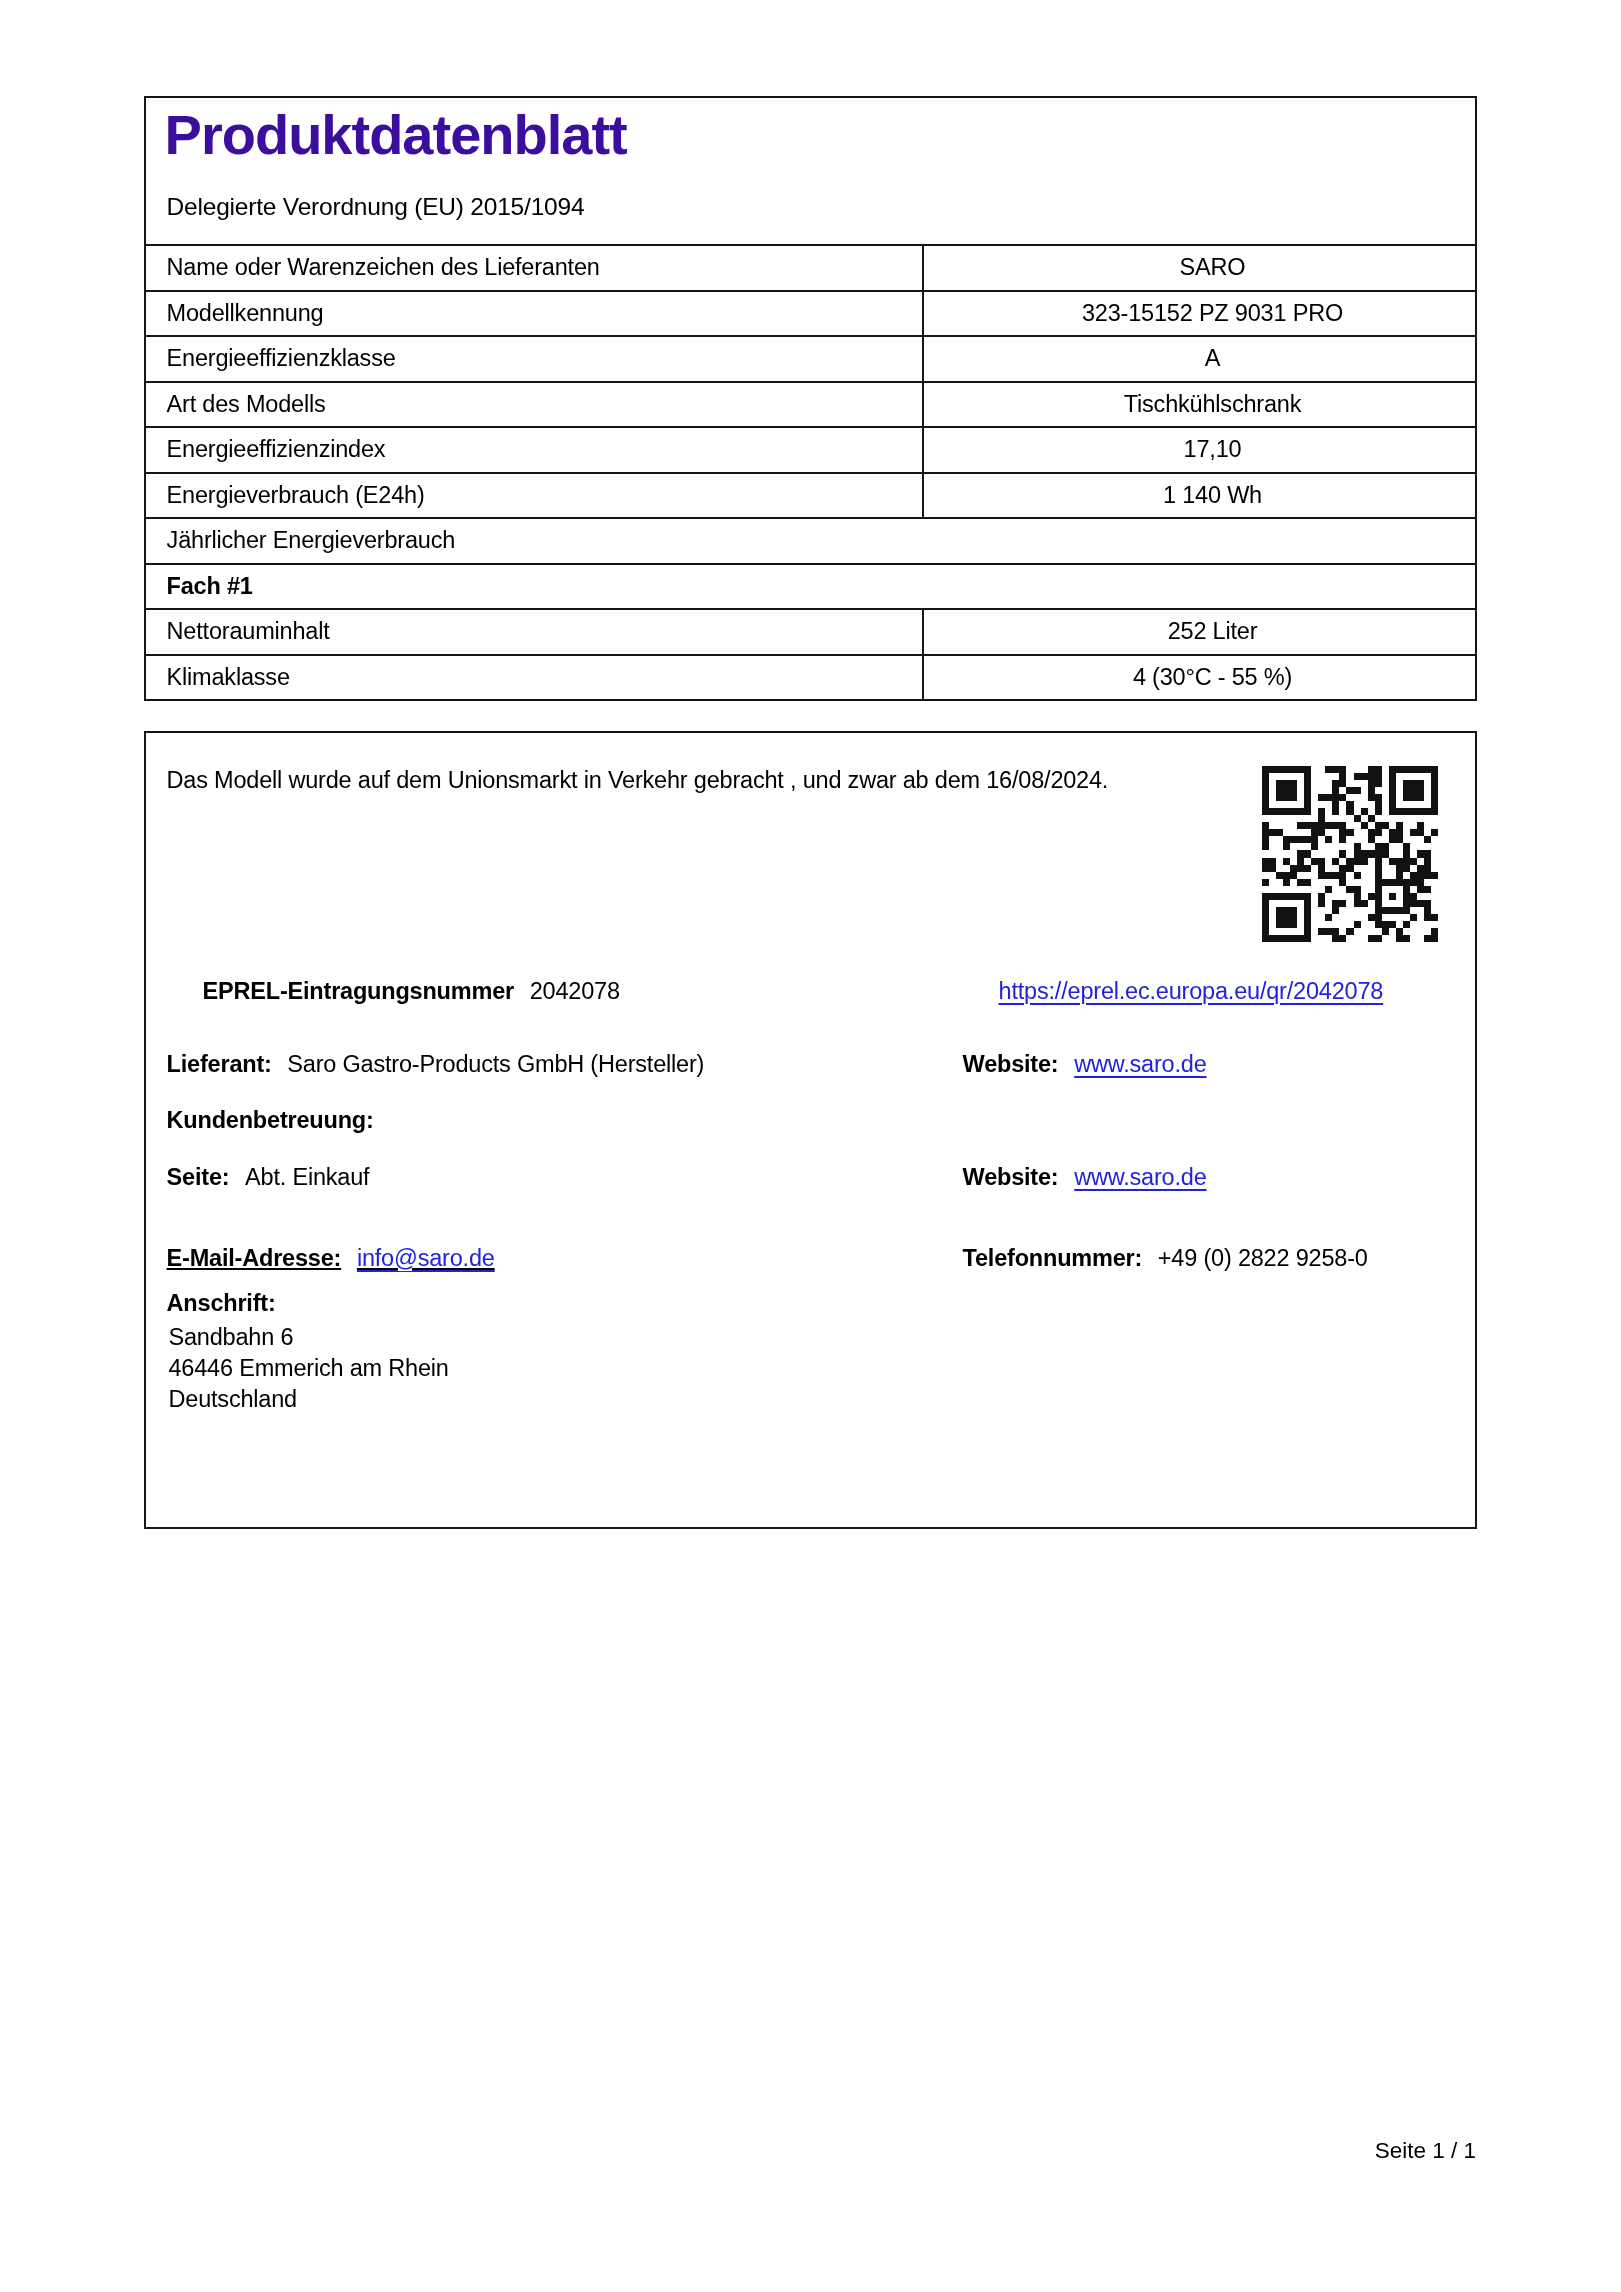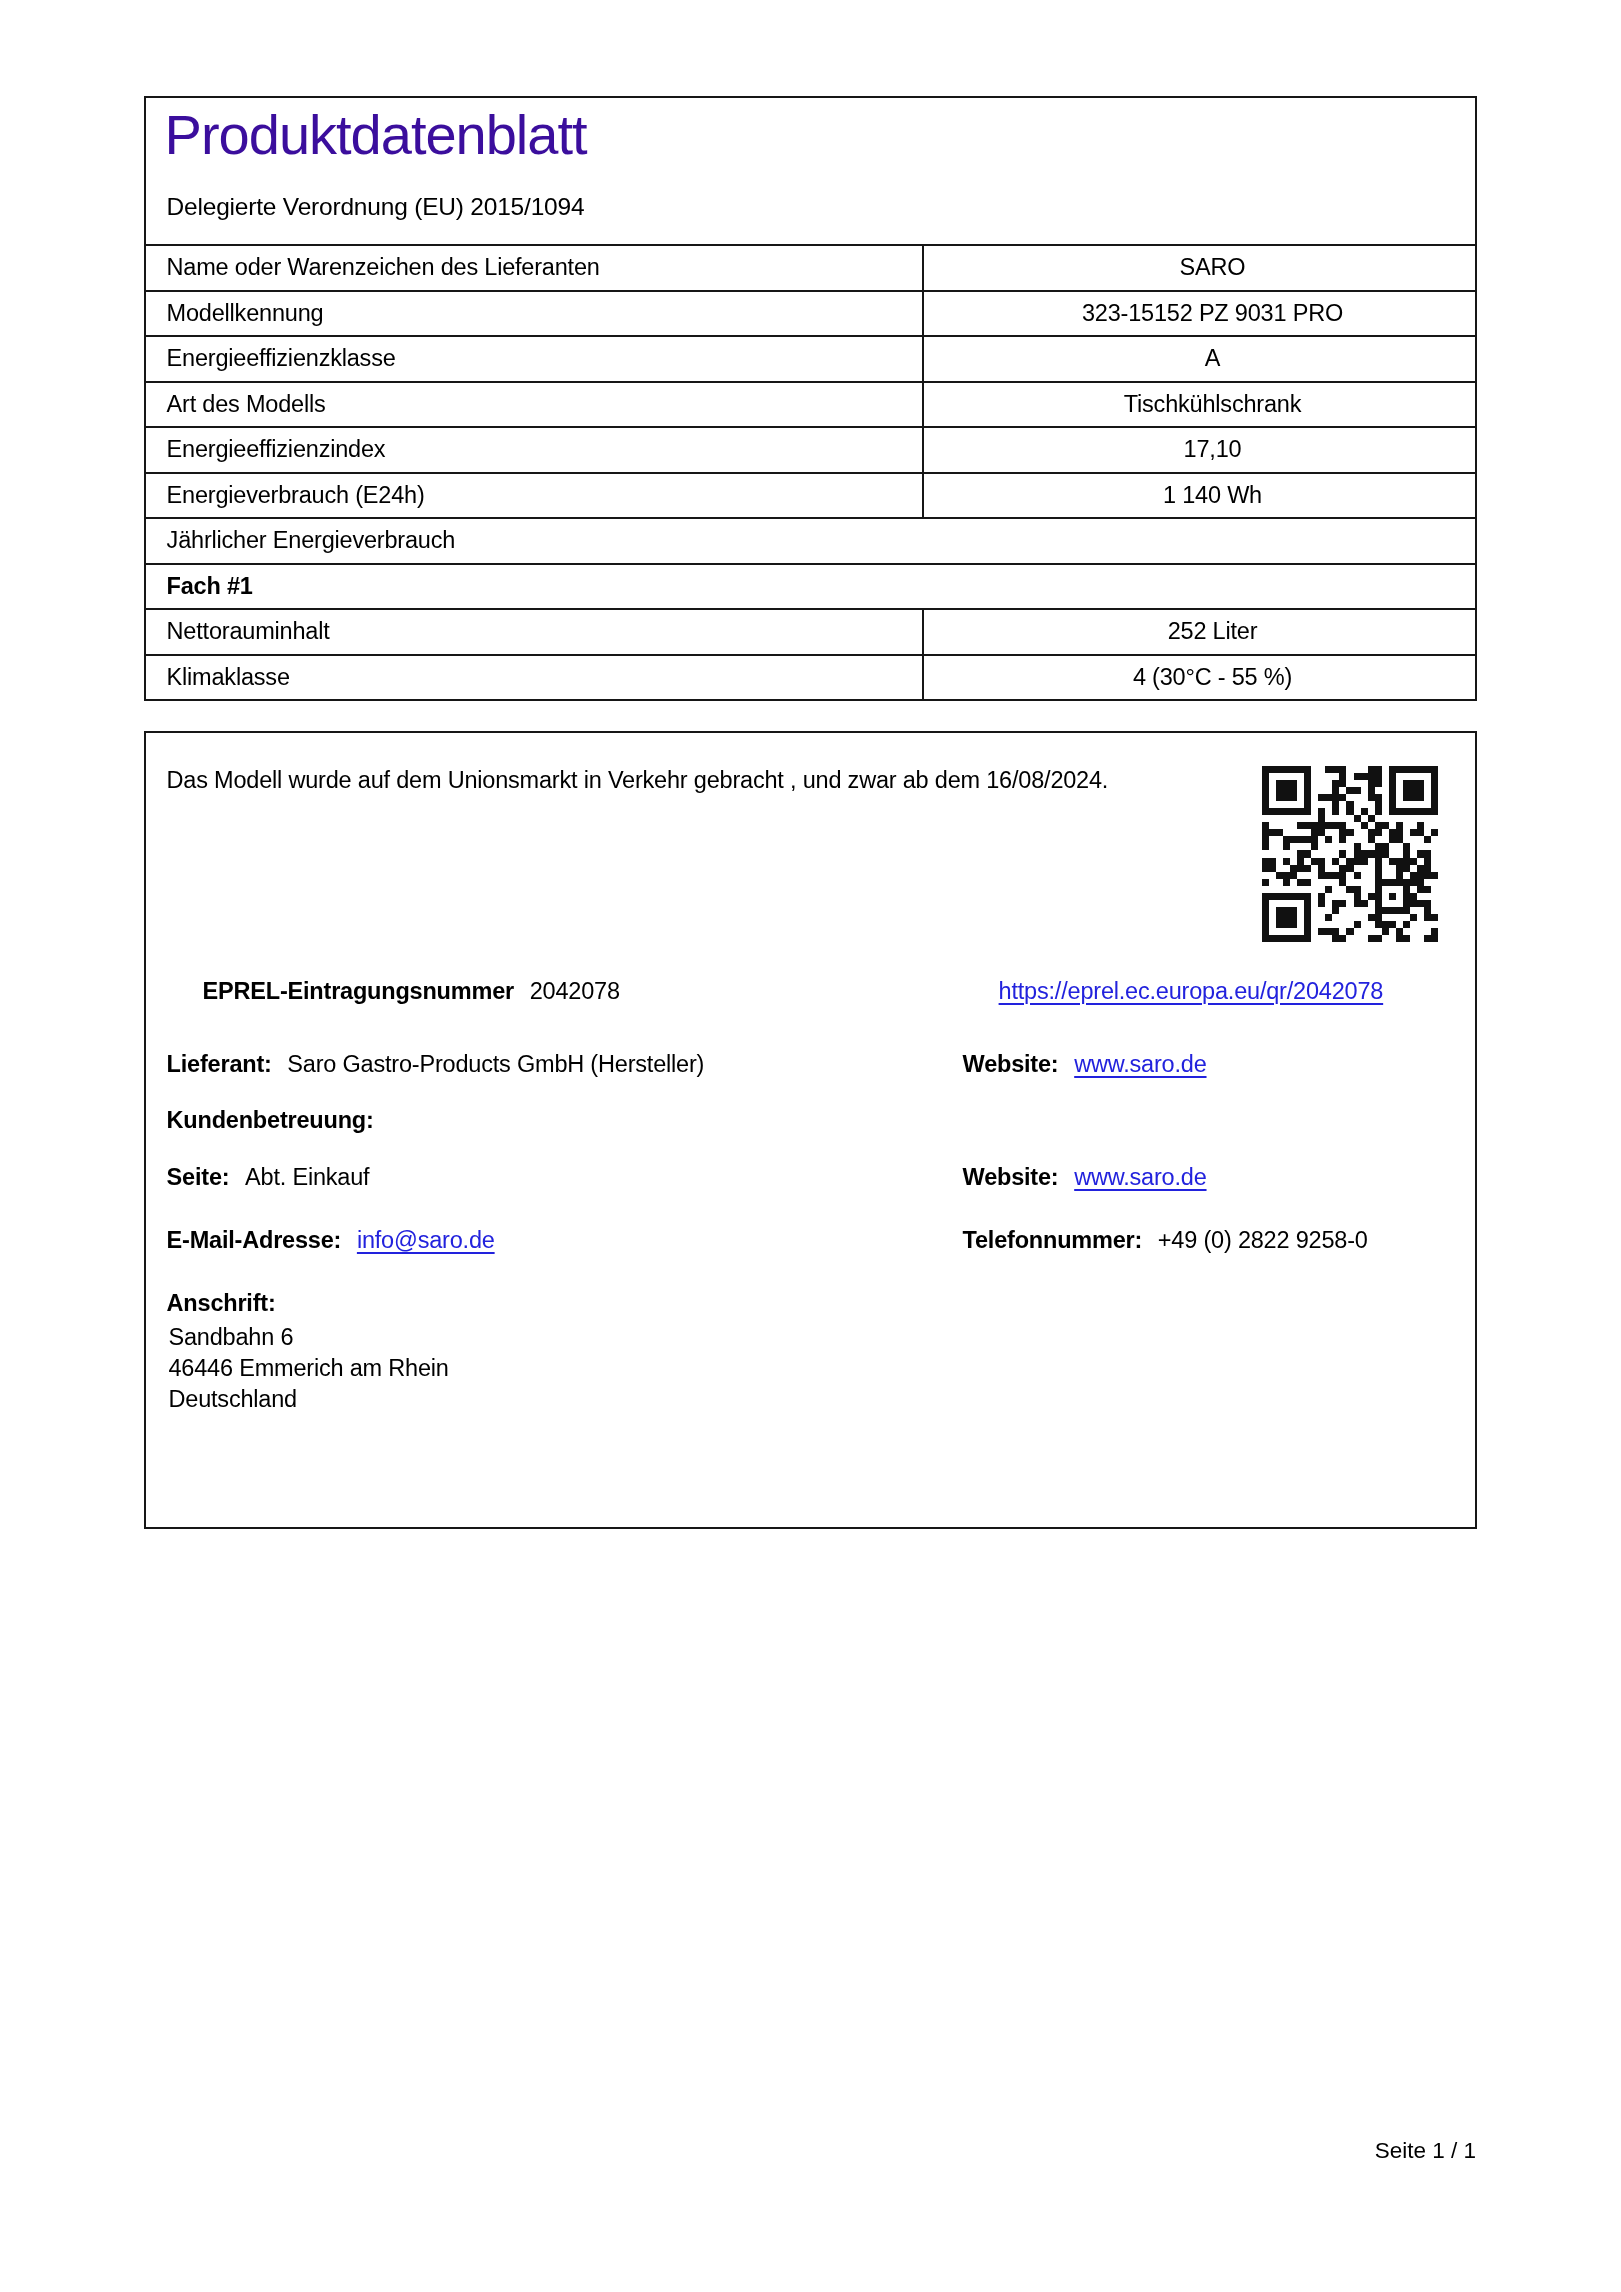--- a/index.html
+++ b/index.html
@@ -16,21 +16,21 @@
   }
   .box{
     position:absolute;left:144px;width:1333px;
     border:2px solid var(--border-color);background:#fff;
   }
   
   .box1{top:96px;height:605px;display:flex;flex-direction:column;}
   .hdr{height:148px;border-bottom:2px solid var(--border-color);position:relative;flex:none;}
   .hdr h1{
     position:absolute;top:5.9px;left:18.6px;
-    font-size:56px;font-weight:400;letter-spacing:-1px;
+    font-size:56px;font-weight:700;letter-spacing:-1px;
     color:var(--title-color);line-height:1.1;
   }
   .subtitle{position:absolute;top:95px;left:20.6px;font-size:24.5px;}
   .dtable{flex:1;display:flex;flex-direction:column;}
   .trow{flex:1;display:flex;border-bottom:2px solid var(--border-color);min-height:0;}
   .trow:last-child{border-bottom:none;}
   .tl{
     width:776px;display:flex;align-items:center;
     padding-left:20.6px;font-size:23.5px;
   }
@@ -46,21 +46,21 @@
   .qr{position:absolute;top:33px;left:1116px;width:176px;height:176px;}
   .qr svg{display:block;width:100%;height:100%;}
   .crow{position:absolute;left:20.6px;right:20.6px;font-size:23.5px;white-space:nowrap;}
   .crow .rgt{position:absolute;left:796px;top:0;}
   .b{font-weight:700;margin-right:15.7px;}
   a.link{color:var(--link-color);text-decoration:underline;text-decoration-thickness:2px;text-underline-offset:3.9px;cursor:pointer;}
   .r-eprel{top:245px;margin-left:36px;}
   .r-lief{top:318px;}
   .r-kb{top:374px;}
   .r-name{top:431px;}
-  .r-mail{top:494px;}
+  .r-mail{top:512px;text-decoration:underline;}
   .r-anschrift{top:557px;}
   .addr{position:absolute;top:589px;left:22.5px;font-size:23.5px;line-height:31px;}
   
   .footer{position:absolute;top:2138px;right:145px;font-size:22.5px;letter-spacing:0;}
 </style>
 </head>
 <body>
 
 <div class="page">
 

